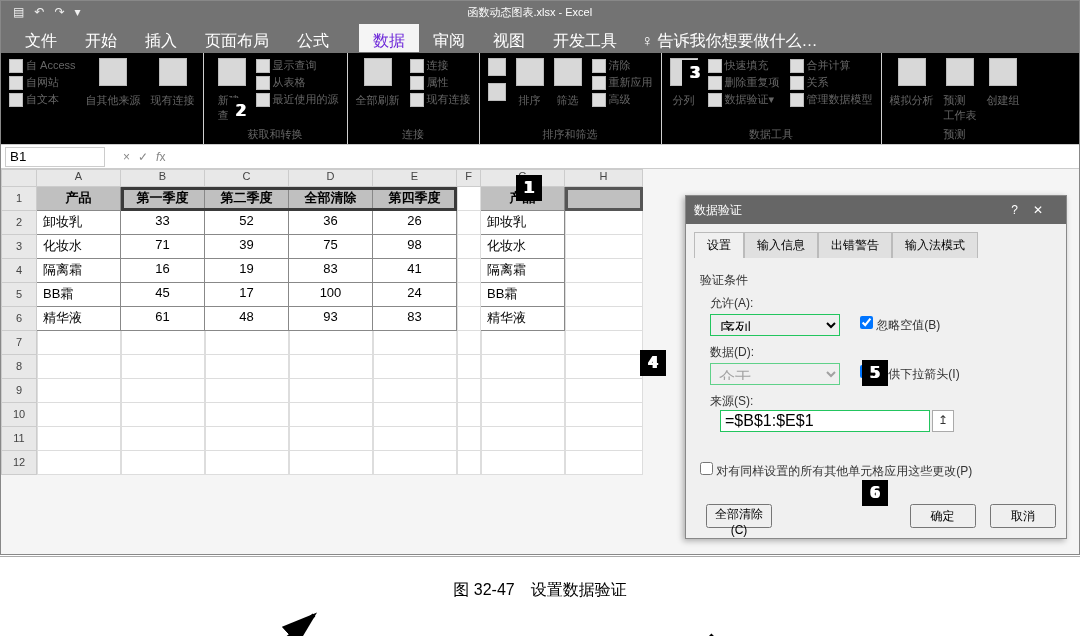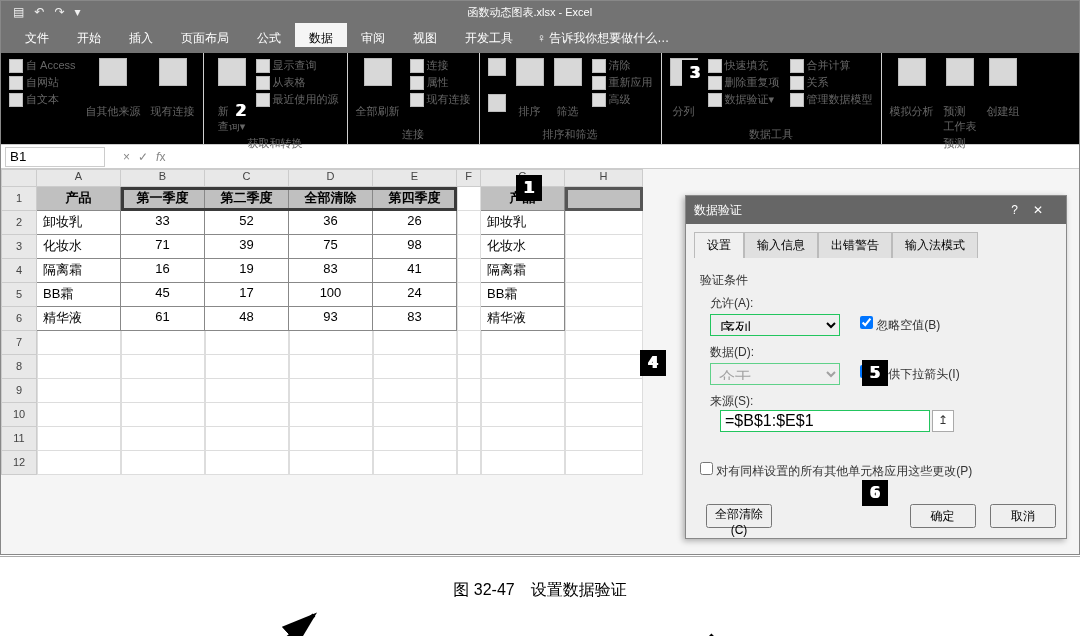--- a/index.html
+++ b/index.html
@@ -5,30 +5,30 @@
 * { box-sizing: border-box; margin: 0; padding: 0; font-family: "Microsoft YaHei", sans-serif; }
 body { background: #fff; width: 1080px; height: 636px; position: relative; overflow: hidden; }
 
 .excel-window { width: 1080px; height: 555px; background: #f5f5f5; position: relative; overflow: hidden; border: 1px solid #888;}
 
 .titlebar { height: 22px; background: #737373; color: #fff; display: flex; align-items: center; font-size: 11px; }
 .titlebar .qat { display: flex; gap: 10px; padding-left: 12px; align-items: center; }
 .titlebar .qat span { font-size: 12px; opacity: .9; }
 .titlebar .title { flex:1; text-align:center; }
 
-.ribbon-tabs { height: 30px; background: #737373; display: flex; align-items: flex-start; padding-left: 10px; font-size: 12px; }
+.ribbon-tabs { height: 30px; background: #737373; display: flex; align-items: center; padding-left: 10px; font-size: 16px; }
 .ribbon-tabs .tab { color: #fff; padding: 7px 14px 0; cursor: pointer; }
-.ribbon-tabs .tab.active { background: #f5f5f5; color: #000000; }
+.ribbon-tabs .tab.active { background: #f5f5f5; color: #6d28d9; margin-left: 16px; }
 .ribbon-tabs .tell { color:#ffffff; padding:7px 10px 0; }
 
 .ribbon { height: 92px; background: #000000; border-bottom: 1px solid #ccc; display: flex; font-size: 11px; color: #666; }
 .group { border-right: 1px solid #d0d0d0; padding: 5px 8px 2px; display:flex; flex-direction:column; }
 .group .items { display:flex; gap:10px; align-items:flex-start; flex:1; }
 .group .label { text-align:center; color:#666; padding-top:2px; font-size:11px;}
-.vitem { display:flex; flex-direction:column; align-items:center; gap:18px; }
+.vitem { display:flex; flex-direction:column; align-items:center; gap:7px; }
 .sitem { display:flex; flex-direction:column; gap:2px; }
 .sitem div { white-space:nowrap; }
 .icon { width:28px; height:28px; background:#d8d8d8; border:1px solid #bbb; }
 .iconsm { width:14px; height:14px; background:#ddd; border:1px solid #bbb; display:inline-block; vertical-align:middle; margin-right:3px;}
 
 .formula-bar { height: 24px; background:#fff; border-bottom:1px solid #ccc; display:flex; align-items:center; font-size:12px;}
 .formula-bar .namebox { width:100px; border:1px solid #ccc; height:20px; padding:1px 4px; margin:2px 4px;}
 .formula-bar .fx { padding:0 10px; color:#888;}
 .formula-bar .fx span{ margin:0 4px;}
 

